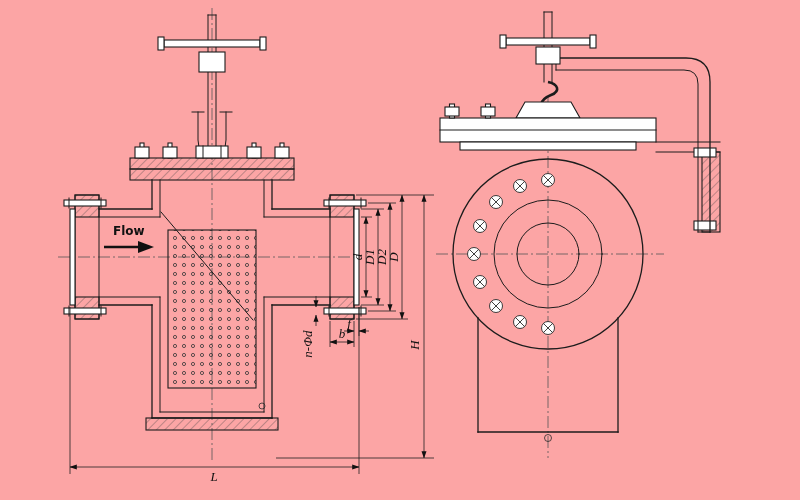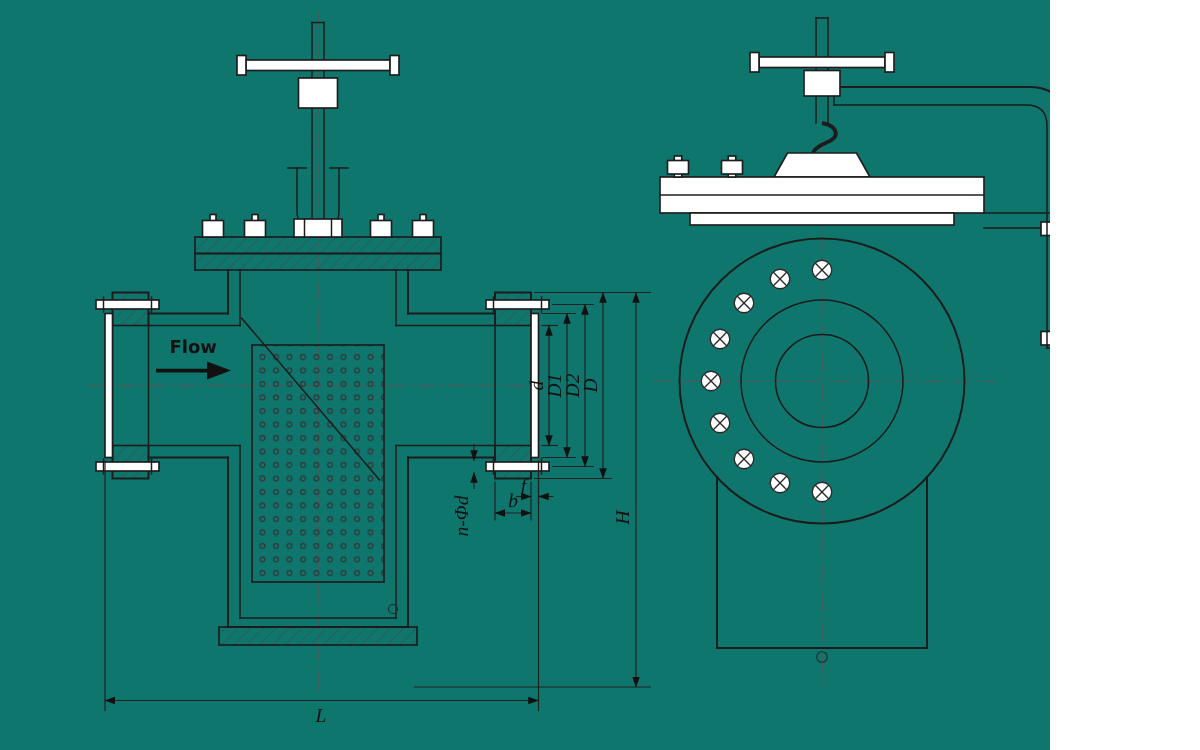--- a/index.html
+++ b/index.html
@@ -1,16 +1,16 @@
 <!DOCTYPE html>
 <html><head>
 <meta charset="utf-8">
 <style>
   html,body{margin:0;padding:0;background:#ffffff;}
-  #stage{width:700px;height:500px;background:#0f766e;position:relative;overflow:hidden;
+  #stage{width:800px;height:500px;background:#fca5a5;position:relative;overflow:hidden;
          font-family:"DejaVu Sans",sans-serif;}
   svg{display:block;}
   .ol   {stroke:#1c1c1c;stroke-width:1.3;fill:none;stroke-linecap:square;}
   .ol2  {stroke:#1c1c1c;stroke-width:1.0;fill:none;stroke-linecap:square;}
   .thin {stroke:#2a2a2a;stroke-width:0.8;fill:none;}
   .cl   {stroke:#555;stroke-width:0.8;fill:none;stroke-dasharray:12 3 2 3;}
   .dim  {stroke:#222;stroke-width:0.8;fill:none;}
   .fillw{fill:#ffffff;stroke:#1c1c1c;stroke-width:1.1;}
   .hatchf{fill:url(#hatch);stroke:#1c1c1c;stroke-width:1.1;}
   .dotsf{fill:url(#dots);stroke:#1c1c1c;stroke-width:1.1;}

